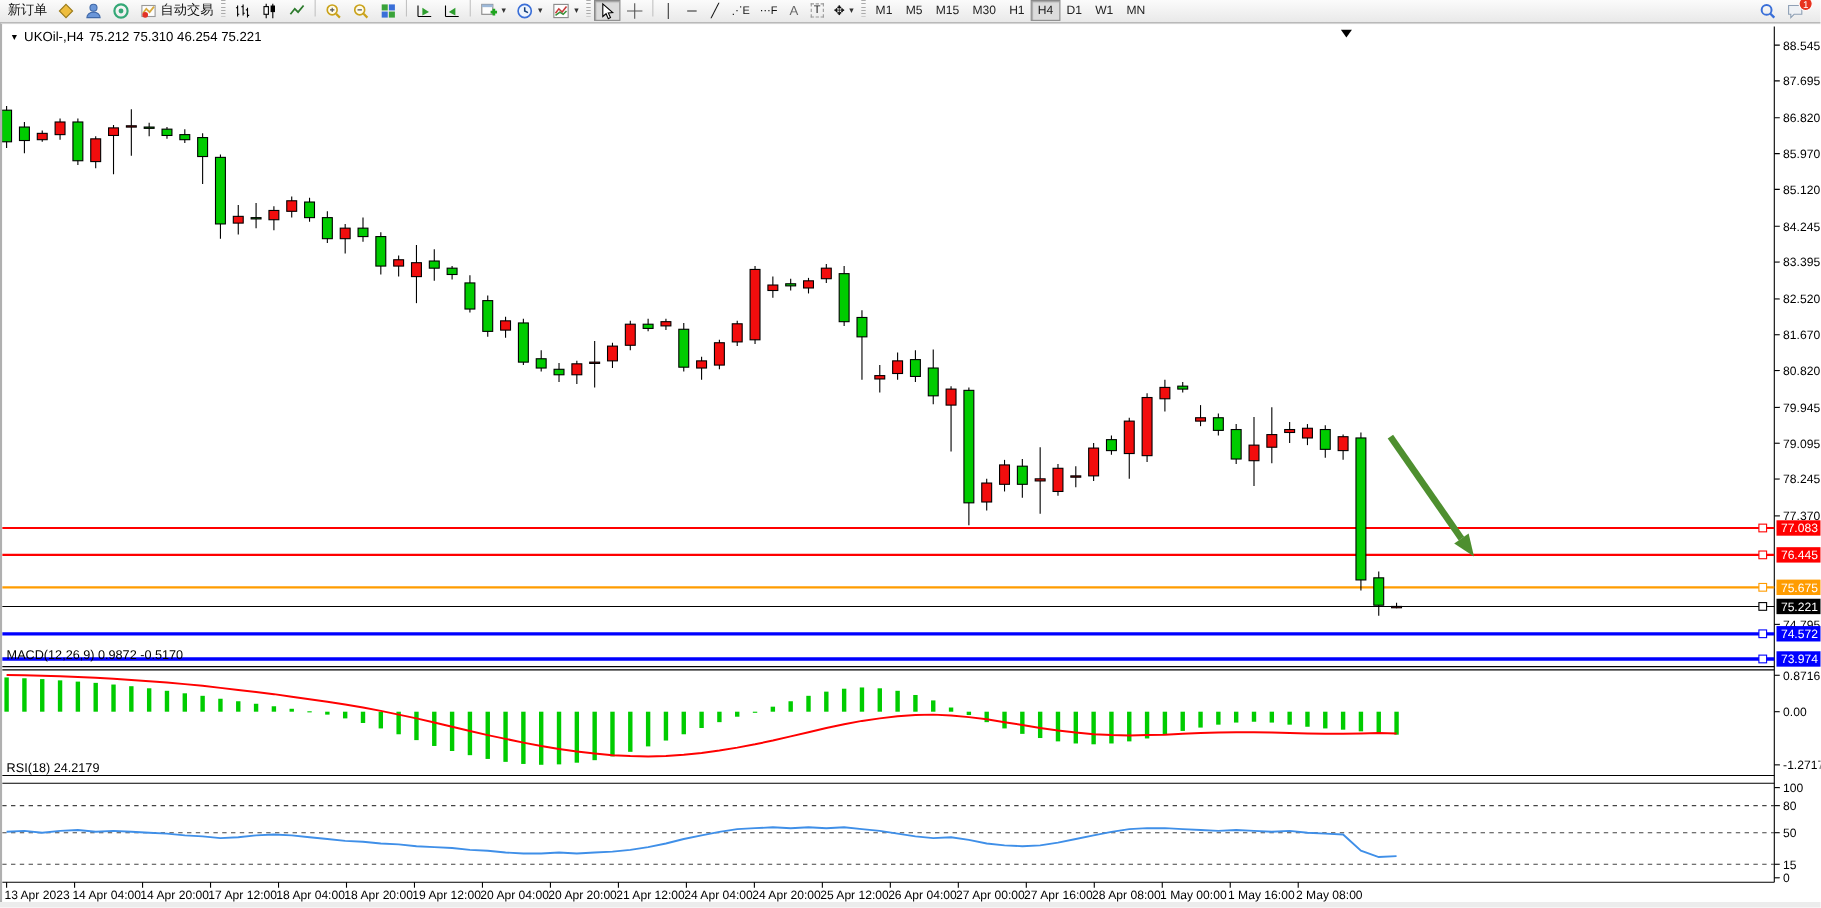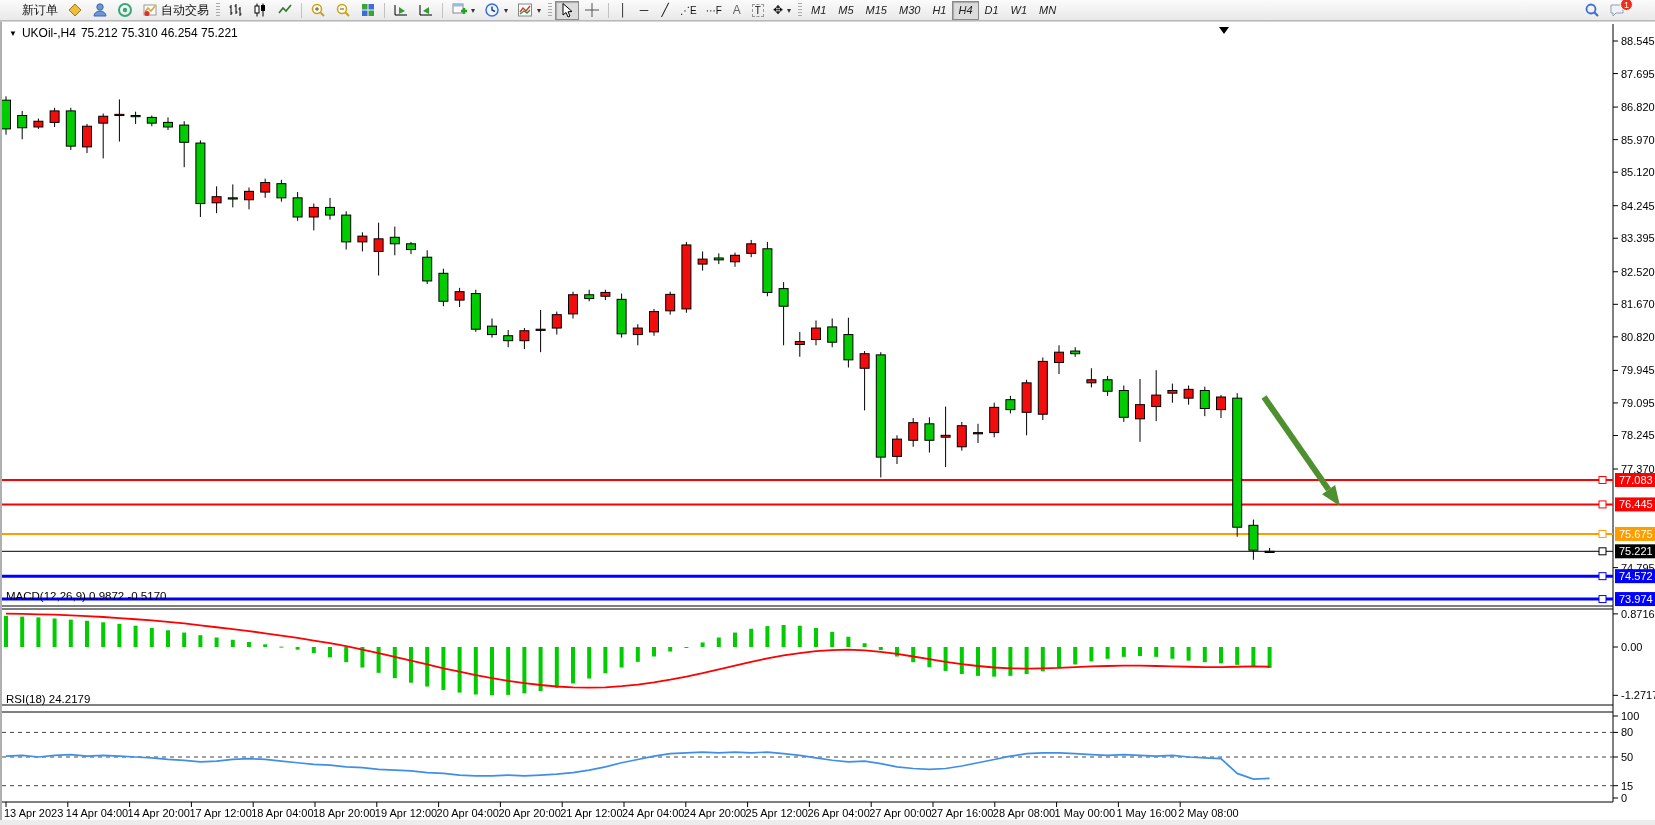--- a/index.html
+++ b/index.html
@@ -1,28 +1,28 @@
 <!DOCTYPE html>
 <html><head>
 <meta charset="utf-8">
 <style>
   * { margin:0; padding:0; box-sizing:border-box; }
   html,body { width:1655px; height:825px; overflow:hidden; background:#fff;
               font-family:"Liberation Sans", sans-serif; }
   
   .toolbar { position:absolute; left:0; top:0; width:1655px; height:21px;
              background:linear-gradient(#fbfbfb,#e9e9e9);
-             border-bottom:1px solid #b9b9b9; display:flex; align-items:center;
-             padding:0 18px; gap:1px; z-index:20; }
+             border-bottom:1px solid #b9b9b9; display:flex; align-items:flex-start;
+             padding:0 3px; gap:1px; z-index:20; }
   .tbtn { height:19px; min-width:20px; display:flex; align-items:center; justify-content:center;
           padding:0 3px; font-size:12px; color:#111; border:1px solid transparent;
           background:transparent; cursor:default; gap:3px; }
   .tbtn.active { background:#dcdcdc; border:1px solid #8a8a8a;
                  box-shadow:inset 1px 1px 1px rgba(0,0,0,.25); }
-  .tf { font-size:11px; padding:0 5px; color:#222;font-style:italic; }
+  .tf { font-size:11px; padding:0 5px; color:#222; }
   .sep { width:1px; height:15px; background:#c2c2c2; margin:0 3px; }
   .grip { width:4px; height:15px; margin:0 2px;
           background:repeating-linear-gradient(#aaa 0 1px, transparent 1px 3px); }
   .icon { width:16px; height:16px; display:block; }
   .dd { font-size:8px; color:#333; margin-left:1px; }
   .spacer { flex:1; }
   .badge { position:absolute; top:-4px; right:-5px; background:#e8321e; color:#fff;
            font-size:9px; border-radius:7px; min-width:13px; height:13px; line-height:13px;
            text-align:center; padding:0 2px; border:1px solid #fff; }
   .chatwrap { position:relative; margin-right:8px; }

